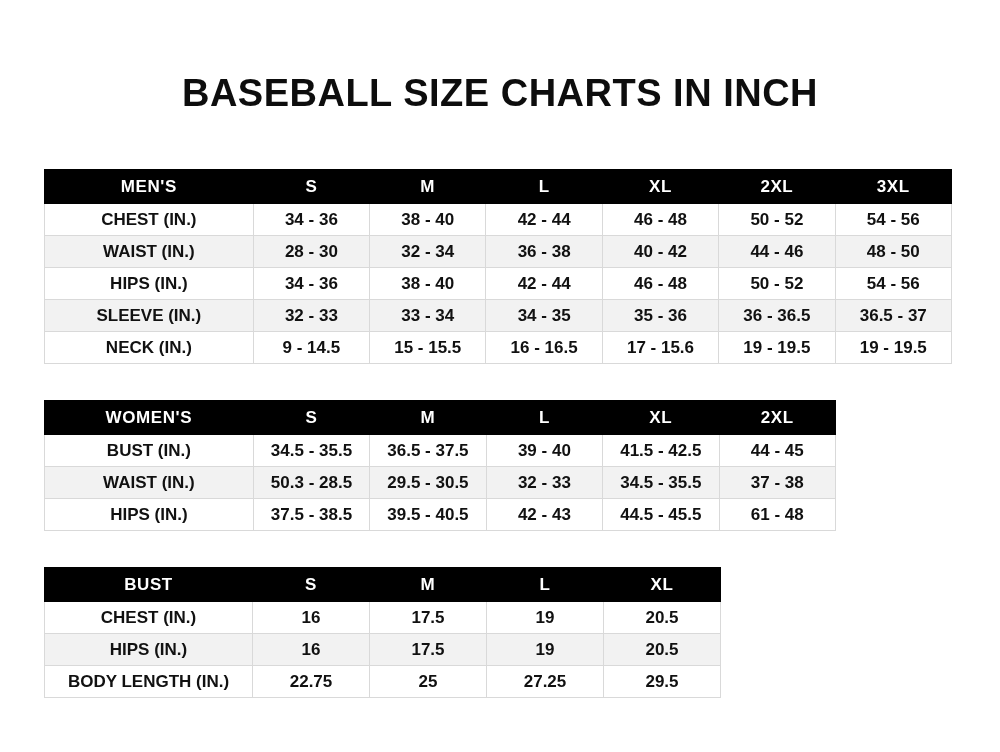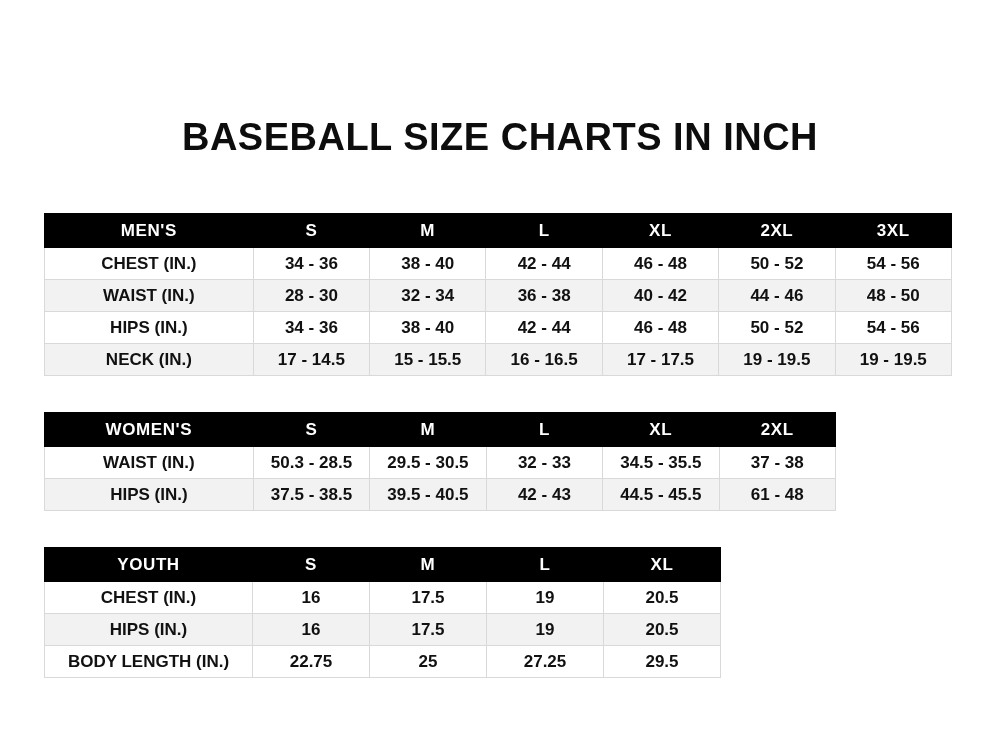--- a/index.html
+++ b/index.html
@@ -12,21 +12,20 @@
     background: #ffffff;
     font-family: "Liberation Sans", sans-serif;
     color: #111111;
     overflow: hidden;
   }
   .page {
     position: relative;
     width: 1000px;
     height: 688px;
     box-sizing: border-box;
-    margin-top: 44px;
   }
   .title {
     text-align: center;
     font-size: 38px;
     font-weight: bold;
     letter-spacing: 0.5px;
     color: #0d0d0d;
     margin: 0;
     padding-top: 72px;
     padding-bottom: 0;
@@ -148,25 +147,34 @@
         <tr>
           <td class="label">HIPS (IN.)</td>
           <td>34 - 36</td>
           <td>38 - 40</td>
           <td>42 - 44</td>
           <td>46 - 48</td>
           <td>50 - 52</td>
           <td>54 - 56</td>
         </tr>
         <tr>
+          <td class="label">SLEEVE (IN.)</td>
+          <td>32 - 33</td>
+          <td>33 - 34</td>
+          <td>34 - 35</td>
+          <td>35 - 36</td>
+          <td>36 - 36.5</td>
+          <td>36.5 - 37</td>
+        </tr>
+        <tr>
           <td class="label">NECK (IN.)</td>
-          <td>17 - 14.5</td>
+          <td>9 - 14.5</td>
           <td>15 - 15.5</td>
           <td>16 - 16.5</td>
-          <td>17 - 17.5</td>
+          <td>17 - 15.6</td>
           <td>19 - 19.5</td>
           <td>19 - 19.5</td>
         </tr>
       </tbody>
     </table>
 
     <table id="womens-table">
       <colgroup>
         <col class="c0">
           <col class="cx">
@@ -180,20 +188,28 @@
           <td class="hdr-label">WOMEN'S</td>
           <td>S</td>
           <td>M</td>
           <td>L</td>
           <td>XL</td>
           <td>2XL</td>
         </tr>
       </thead>
       <tbody>
         <tr>
+          <td class="label">BUST (IN.)</td>
+          <td>34.5 - 35.5</td>
+          <td>36.5 - 37.5</td>
+          <td>39 - 40</td>
+          <td>41.5 - 42.5</td>
+          <td>44 - 45</td>
+        </tr>
+        <tr>
           <td class="label">WAIST (IN.)</td>
           <td>50.3 - 28.5</td>
           <td>29.5 - 30.5</td>
           <td>32 - 33</td>
           <td>34.5 - 35.5</td>
           <td>37 - 38</td>
         </tr>
         <tr>
           <td class="label">HIPS (IN.)</td>
           <td>37.5 - 38.5</td>
@@ -208,21 +224,21 @@
     <table id="youth-table">
       <colgroup>
         <col class="c0">
           <col class="cx">
           <col class="cx">
           <col class="cx">
           <col class="cx">
       </colgroup>
       <thead>
         <tr>
-          <td class="hdr-label">YOUTH</td>
+          <td class="hdr-label">BUST</td>
           <td>S</td>
           <td>M</td>
           <td>L</td>
           <td>XL</td>
         </tr>
       </thead>
       <tbody>
         <tr>
           <td class="label">CHEST (IN.)</td>
           <td>16</td>

